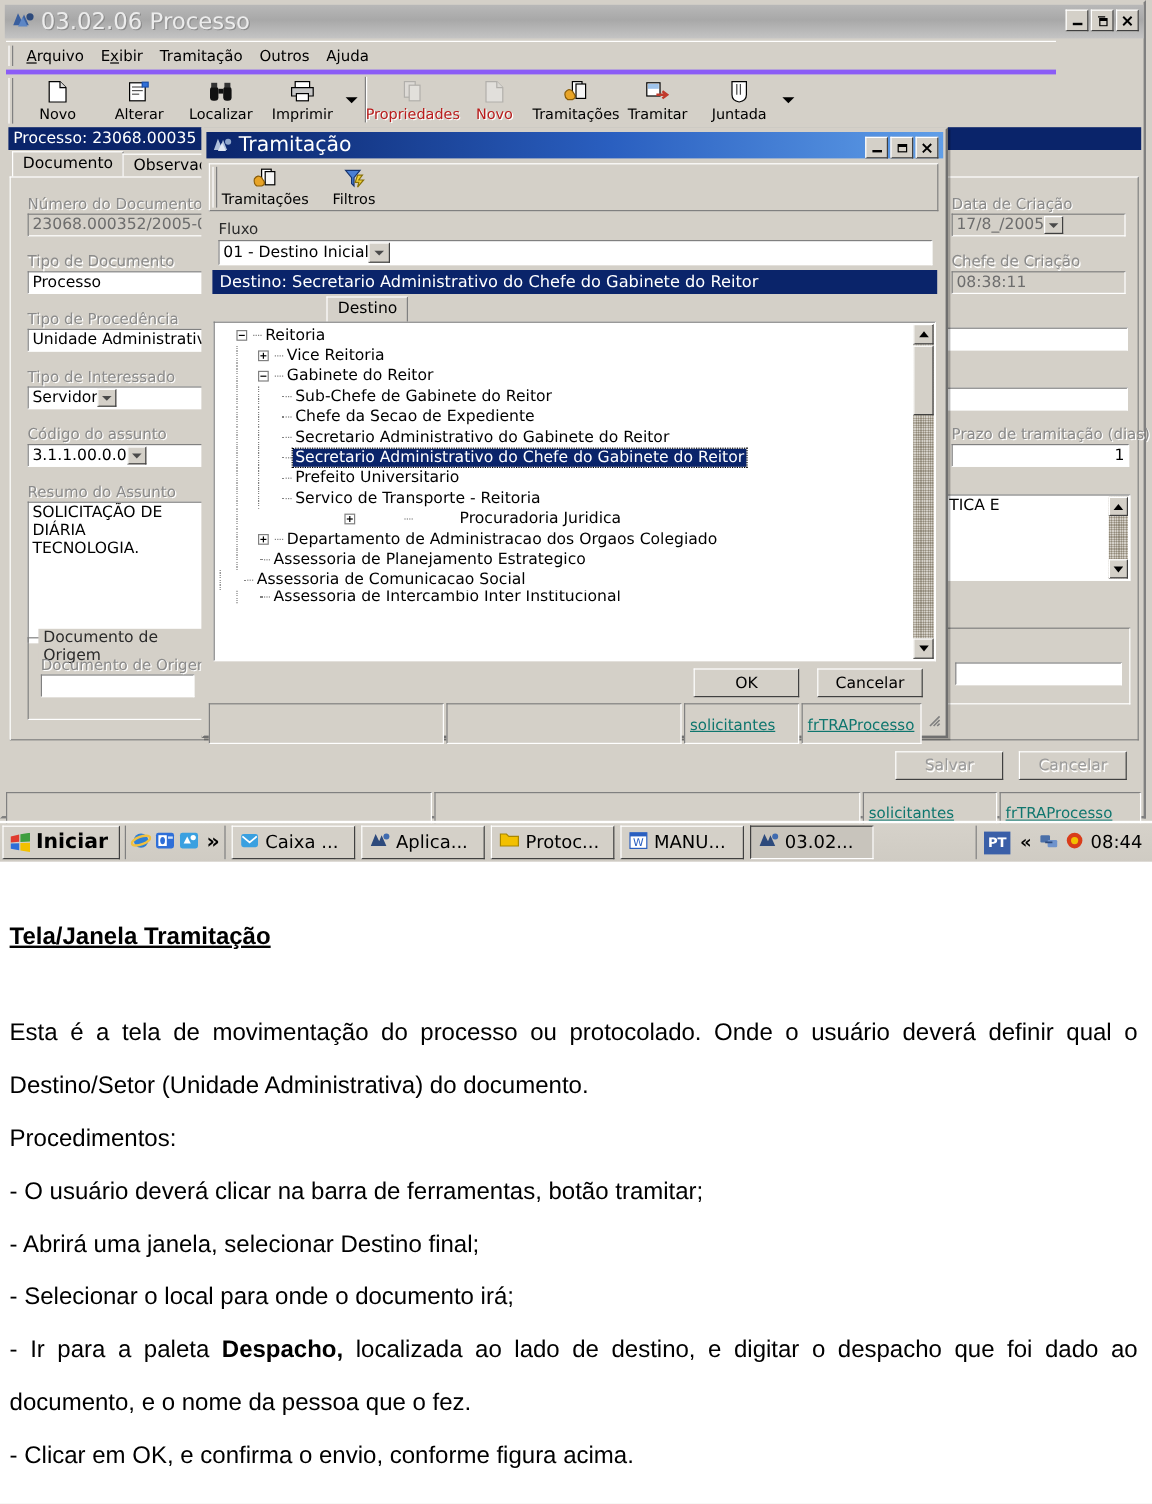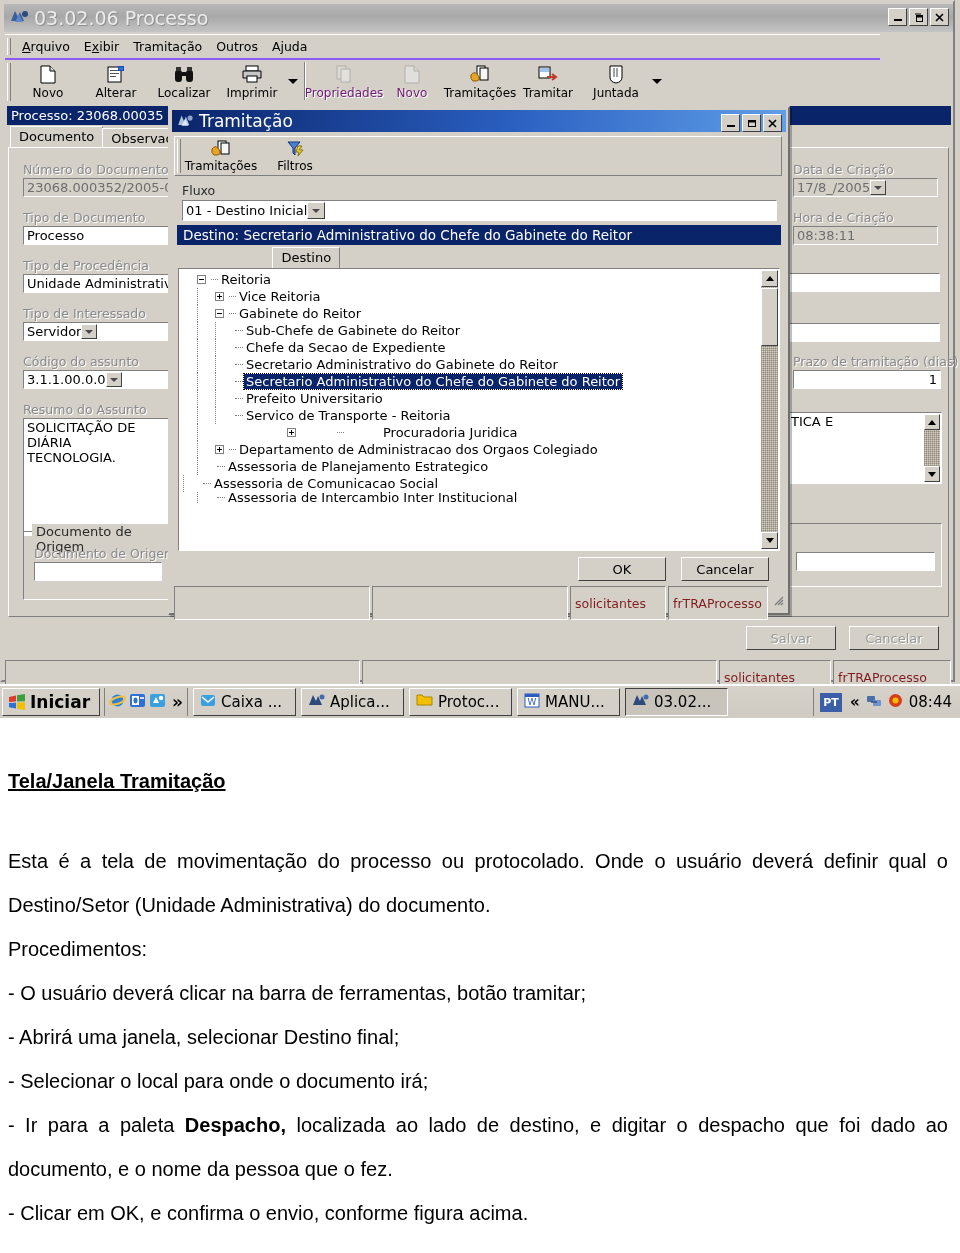--- a/index.html
+++ b/index.html
@@ -57,31 +57,31 @@
   }
   #app-menubar .gripper { width: 4px; height: 17px; margin: 0 4px 0 2px;
     border-left: 1px solid #fff; border-right: 1px solid #808080; }
   .menu-item { font-size: 12.5px; color: #000; padding: 2px 7px; white-space: nowrap; }
   .menu-item u { text-decoration: underline; }
 
   
   #app-toolbar {
     position: absolute; left: 3px; top: 56px; width: 875px; height: 45px;
     background: #d4d0c8; display: flex; align-items: flex-start;
-    border-top: 2px solid #8b5cf6;
+    border-top: 4px solid #8b5cf6;
   }
   #app-toolbar .gripper { width: 4px; height: 38px; margin: 3px 3px 0 2px;
     border-left: 1px solid #fff; border-right: 1px solid #808080; }
   .tbtn {
     width: 68px; height: 42px; display: flex; flex-direction: column;
     align-items: center; justify-content: flex-start; padding-top: 3px;
   }
   .tbtn .ticon { height: 22px; display:flex; align-items:center; justify-content:center; }
   .tbtn .tlabel { font-size: 12px; color: #000; margin-top: 1px; white-space: nowrap; }
-  .tbtn.disabled .tlabel { color: #701a75; text-shadow: 1px 1px 0 #ffffff; }
+  .tbtn.disabled .tlabel { color: #b91c1c; text-shadow: 1px 1px 0 #ffffff; }
   .tsep { width: 2px; height: 38px; margin: 2px 4px 0 4px;
     border-left: 1px solid #808080; border-right: 1px solid #ffffff; }
   .tdrop { width: 14px; height: 42px; display:flex; align-items:center; justify-content:center; }
   .tdrop i { display:block; width:0;height:0;border-left:5px solid transparent;
     border-right:5px solid transparent;border-top:5px solid #000; }
 
   
   #proc-banner {
     position: absolute; left: 5px; top: 104px; width: 944px; height: 19px;
     background: #0a246a; color: #ffffff; font-size: 13px;
@@ -163,23 +163,23 @@
     display: flex; align-items: center; justify-content: center;
   }
   .btn.disabled { color: #9a9a9a; text-shadow: 1px 1px 0 #ffffff; }
 
   #main-buttons { position: absolute; left: 0; top: 622px; width: 951px; height: 32px; }
   #statusbar-main {
     position: absolute; left: 3px; top: 658px; width: 946px; height: 20px;
     display: flex; gap: 2px;
   }
   .spanel {
-    background: #d4d0c8; font-size: 12.5px; color: #7f1d1d;
+    background: #d4d0c8; font-size: 12.5px; color: #0f766e;
     border: 1px solid; border-color: #808080 #ffffff #ffffff #808080;
-    display: flex; align-items: center; padding: 16px 4px; white-space: nowrap;
+    display: flex; align-items: center; padding: 16px 4px; white-space: nowrap; text-decoration: underline;
   }
 
   
   #dlg {
     position: absolute; left: 168px; top: 106px; width: 622px; height: 509px;
     background: #d4d0c8;
     border: 2px solid #d4d0c8;
     border-right-color: #6f6f6f; border-bottom-color: #6f6f6f;
     box-shadow: 2px 2px 0 rgba(0,0,0,0.25);
   }
@@ -517,21 +517,21 @@
         <div class="flabel">Data de Criação</div>
         <div class="finput combo">
           <span>17/8_/2005</span>
           <span class="combobtn">
               <i></i>
             </span>
         </div>
       </div>
 
       <div class="fld" style="left:784px; top:62px; width:145px;">
-        <div class="flabel">Hora de Criação</div>
+        <div class="flabel">Chefe de Criação</div>
         <div class="finput">08:38:11</div>
       </div>
 
       <div class="fld" style="left:778px; top:125px; width:153px;">
         <div class="finput white"></div>
       </div>
 
       <div class="fld" style="left:778px; top:175px; width:153px;">
         <div class="finput white"></div>
       </div>

